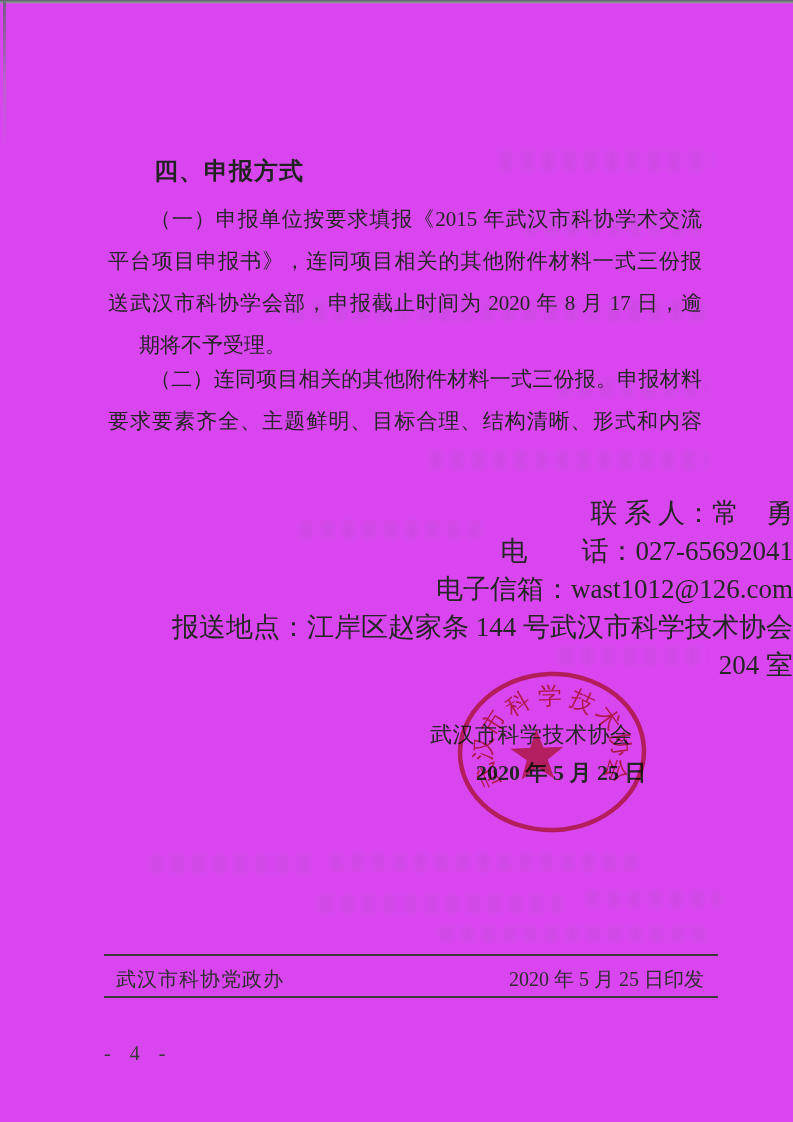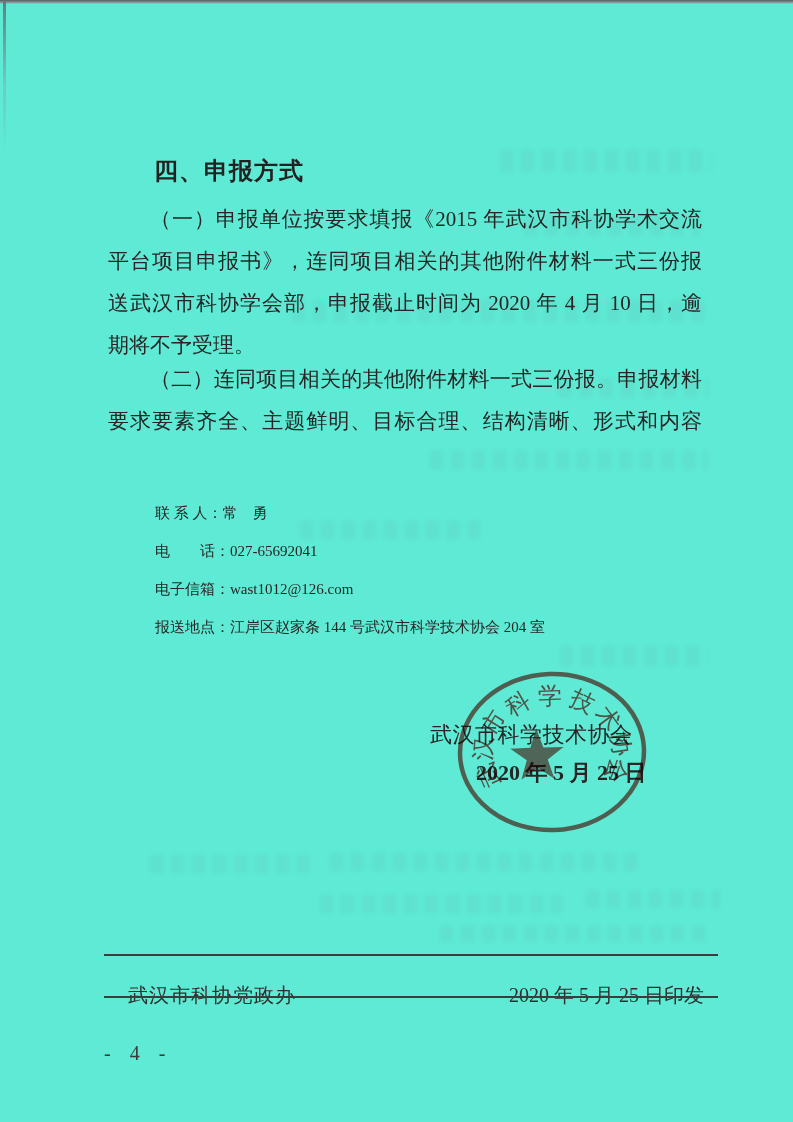--- a/index.html
+++ b/index.html
@@ -4,21 +4,21 @@
 <style>
   html,body{margin:0;padding:0;}
   body{
     width:793px;height:1122px;
     background:#e8e8e8;
     font-family:"Liberation Serif", serif;
   }
   .page{
     position:relative;
     width:793px;height:1122px;
-    background:#5eead4;
+    background:#d946ef;
     overflow:hidden;
     color:#2b2b2b;
   }
   
   .scan-top-edge{
     position:absolute;left:0;top:0;width:793px;height:4px;
     background:linear-gradient(180deg,#565b61 0%,#8d9298 60%,rgba(200,203,206,0) 100%);
   }
   .scan-left-edge{
     position:absolute;left:3px;top:2px;width:3px;height:150px;
@@ -41,26 +41,26 @@
   }
   .para{
     position:absolute;left:108px;width:594px;
     font-size:21px;line-height:42px;color:#262626;
   }
   .para .pline{
     text-align:justify;
     text-align-last:justify;
   }
   .para .pline.first{ text-indent:2em; }
-  .para .pline.last{ text-align-last:left; }
+  .para .pline.last{ text-align-last:left;margin-left:31px; }
   #para1{ top:198px; }
   #para2{ top:358px; }
   .contact{
     position:absolute;left:155px;top:494px;
-    font-size:15px;line-height:38px;color:#262626;
+    font-size:27px;line-height:38px;color:#262626;text-align:right;
   }
   .sig-org{
     position:absolute;left:430px;top:720px;
     font-size:22px;letter-spacing:0.5px;color:#262626;
   }
   .sig-date{
     position:absolute;left:476px;top:758px;
     font-size:22px;color:#262626;font-weight:bold;
   }
   .seal{
@@ -79,22 +79,22 @@
   }
   .footer-rule{
     position:absolute;left:104px;width:614px;height:2px;background:#3c3c3c;
   }
   #footer-rule-top{ top:954px; }
   #footer-rule-bottom{ top:996px; }
   .footer-row{
     position:absolute;left:104px;top:966px;width:600px;
     font-size:20px;color:#2e2e2e;
   }
-  .footer-issuer{ position:absolute;left:12px;top:16px;letter-spacing:1px;margin-left:12px; }
-  .footer-date{ position:absolute;right:0;top:16px; }
+  .footer-issuer{ position:absolute;left:12px;top:0;letter-spacing:1px; }
+  .footer-date{ position:absolute;right:0;top:0; }
   .page-number{
     position:absolute;left:104px;top:1042px;
     font-size:20px;letter-spacing:7px;color:#3a3a3a;
   }
 </style>
 </head>
 <body>
 
 <div class="page">
 
@@ -112,21 +112,21 @@
   <div class="bleed" style="left:330px;top:853px;width:312px;height:18px;"></div>
   <div class="bleed" style="left:320px;top:895px;width:242px;height:18px;"></div>
   <div class="bleed" style="left:586px;top:890px;width:134px;height:18px;"></div>
   <div class="bleed" style="left:440px;top:926px;width:272px;height:16px;"></div>
 
   <div class="heading">四、申报方式</div>
 
   <div class="para" id="para1">
     <div class="pline first">（一）申报单位按要求填报《2015 年武汉市科协学术交流</div>
     <div class="pline">平台项目申报书》，连同项目相关的其他附件材料一式三份报</div>
-    <div class="pline">送武汉市科协学会部，申报截止时间为 2020 年 4 月 10 日，逾</div>
+    <div class="pline">送武汉市科协学会部，申报截止时间为 2020 年 8 月 17 日，逾</div>
     <div class="pline last">期将不予受理。</div>
   </div>
 
   <div class="para" id="para2">
     <div class="pline first">（二）连同项目相关的其他附件材料一式三份报。申报材料</div>
     <div class="pline">要求要素齐全、主题鲜明、目标合理、结构清晰、形式和内容</div>
   </div>
 
   <div class="contact">
     <div>联 系 人：常　勇</div>

